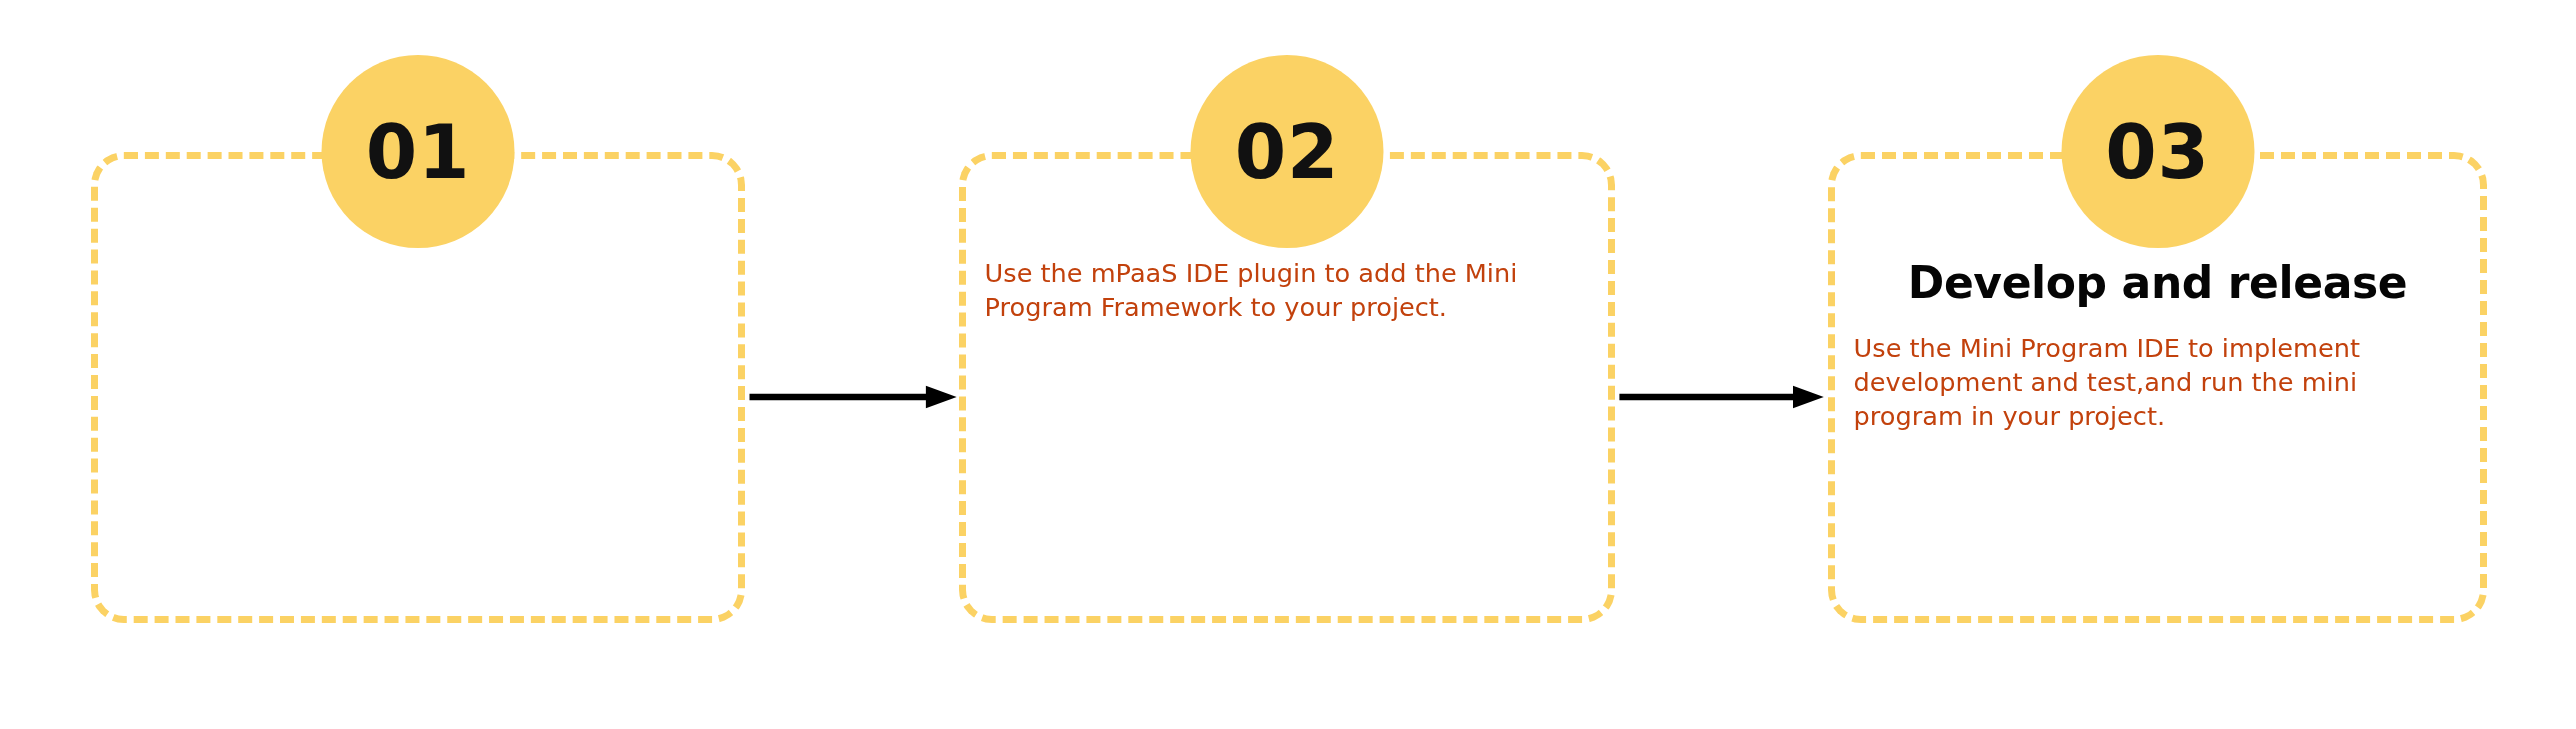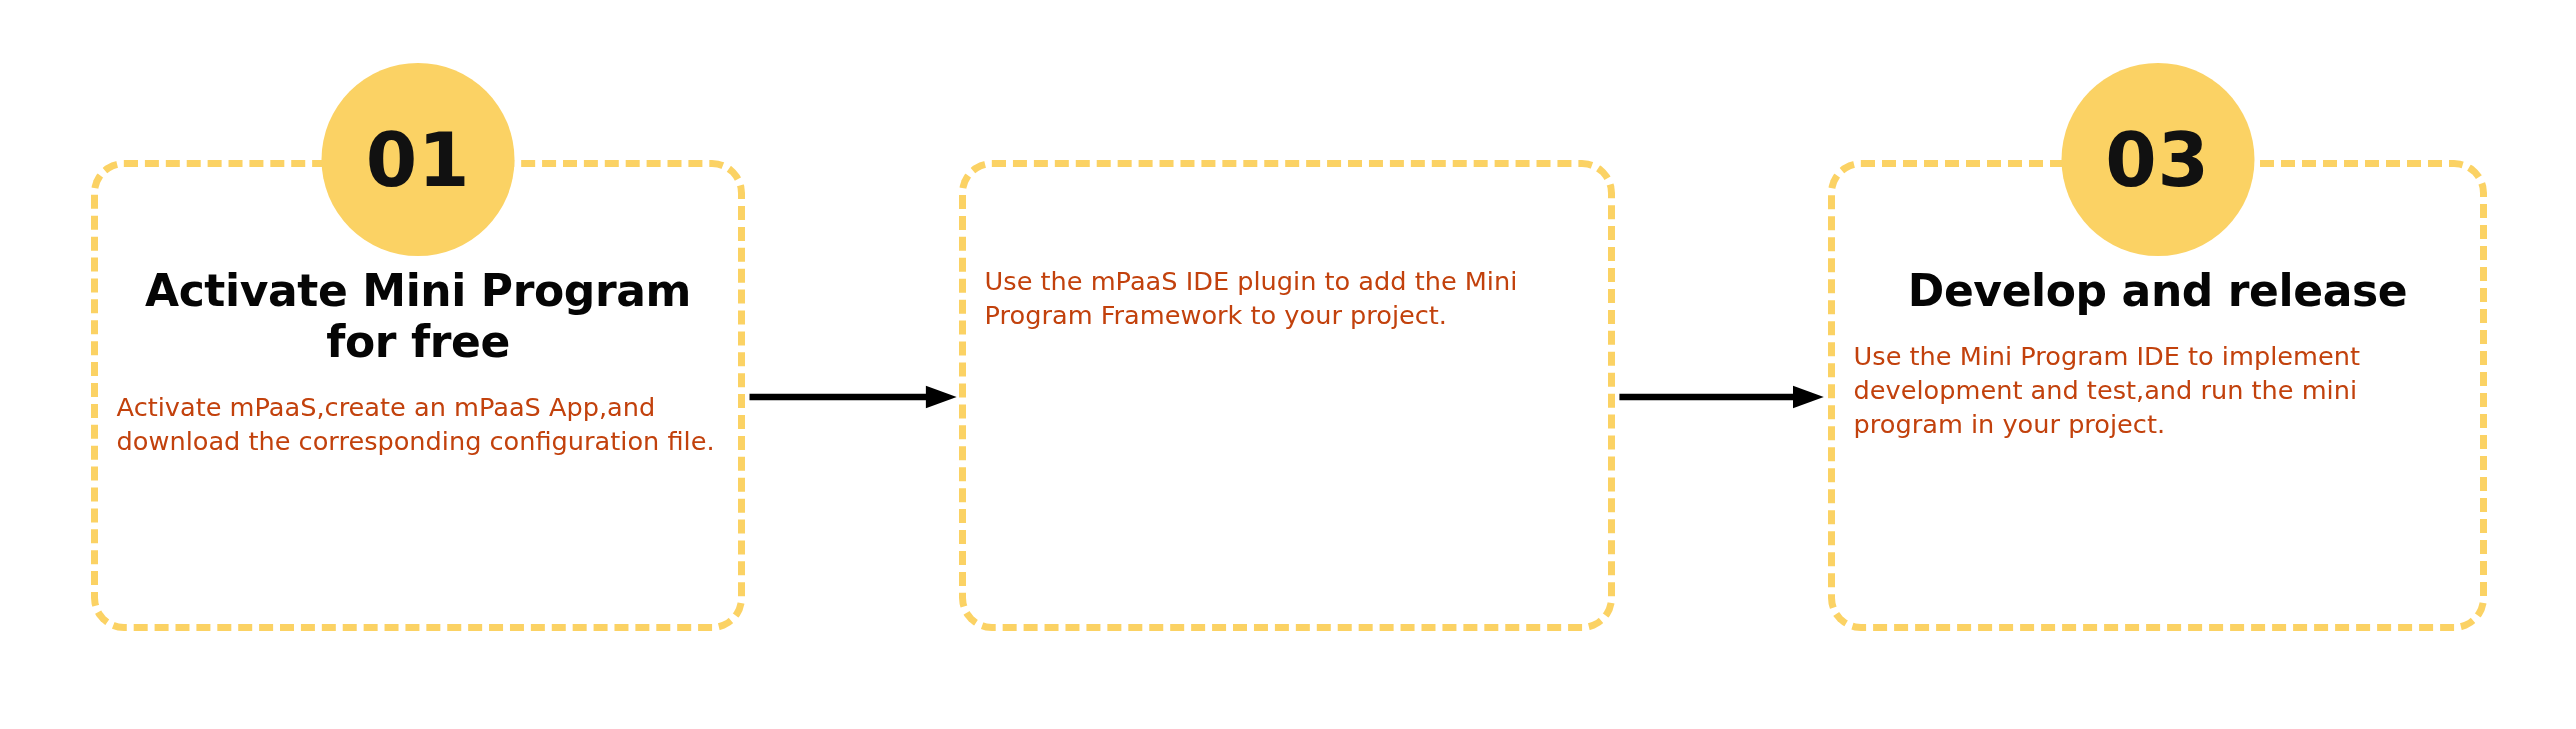--- a/index.html
+++ b/index.html
@@ -17,21 +17,21 @@
   #stage {
     position: relative;
     width: 2576px;
     height: 730px;
     background: #ffffff;
   }
 
   
   .step {
     position: absolute;
-    top: 160px;
+    top: 152px;
     height: 471px;
     box-sizing: border-box;
   }
   .step-box {
     position: absolute;
     inset: 0;
     box-sizing: border-box;
     border: 7.8px dashed #FBD264;
     border-radius: 33px;
   }
@@ -106,35 +106,34 @@
 </head>
 <body>
 
 <div id="stage">
 
   <div class="step" id="step-1">
     <div class="step-box"></div>
     <div class="step-badge">
       <span class="step-badge-label">01</span>
     </div>
-    <div class="step-content">
-      <h2 class="step-title">Activate Mini Program for free</h2>
-      <p class="step-desc">Activate mPaaS,create an mPaaS App,and download the corresponding configuration file.</p>
-    </div>
   </div>
 
   <div class="connector" id="connector-1">
     <svg class="connector-svg" width="213" height="28" viewBox="0 0 300 40">
       <line x1="0" y1="20" x2="272" y2="20" stroke="#000000" stroke-width="9"></line>
       <polygon points="252,4 296,20 252,36" fill="#000000"></polygon>
     </svg>
   </div>
 
   <div class="step" id="step-2">
     <div class="step-box"></div>
+    <div class="step-badge">
+      <span class="step-badge-label">02</span>
+    </div>
     <div class="step-content">
       <p class="step-desc">Use the mPaaS IDE plugin to add the Mini Program Framework to your project.</p>
     </div>
   </div>
 
   <div class="connector" id="connector-2">
     <svg class="connector-svg" width="210" height="28" viewBox="0 0 296 40">
       <line x1="0" y1="20" x2="268" y2="20" stroke="#000000" stroke-width="9"></line>
       <polygon points="248,4 292,20 248,36" fill="#000000"></polygon>
     </svg>

